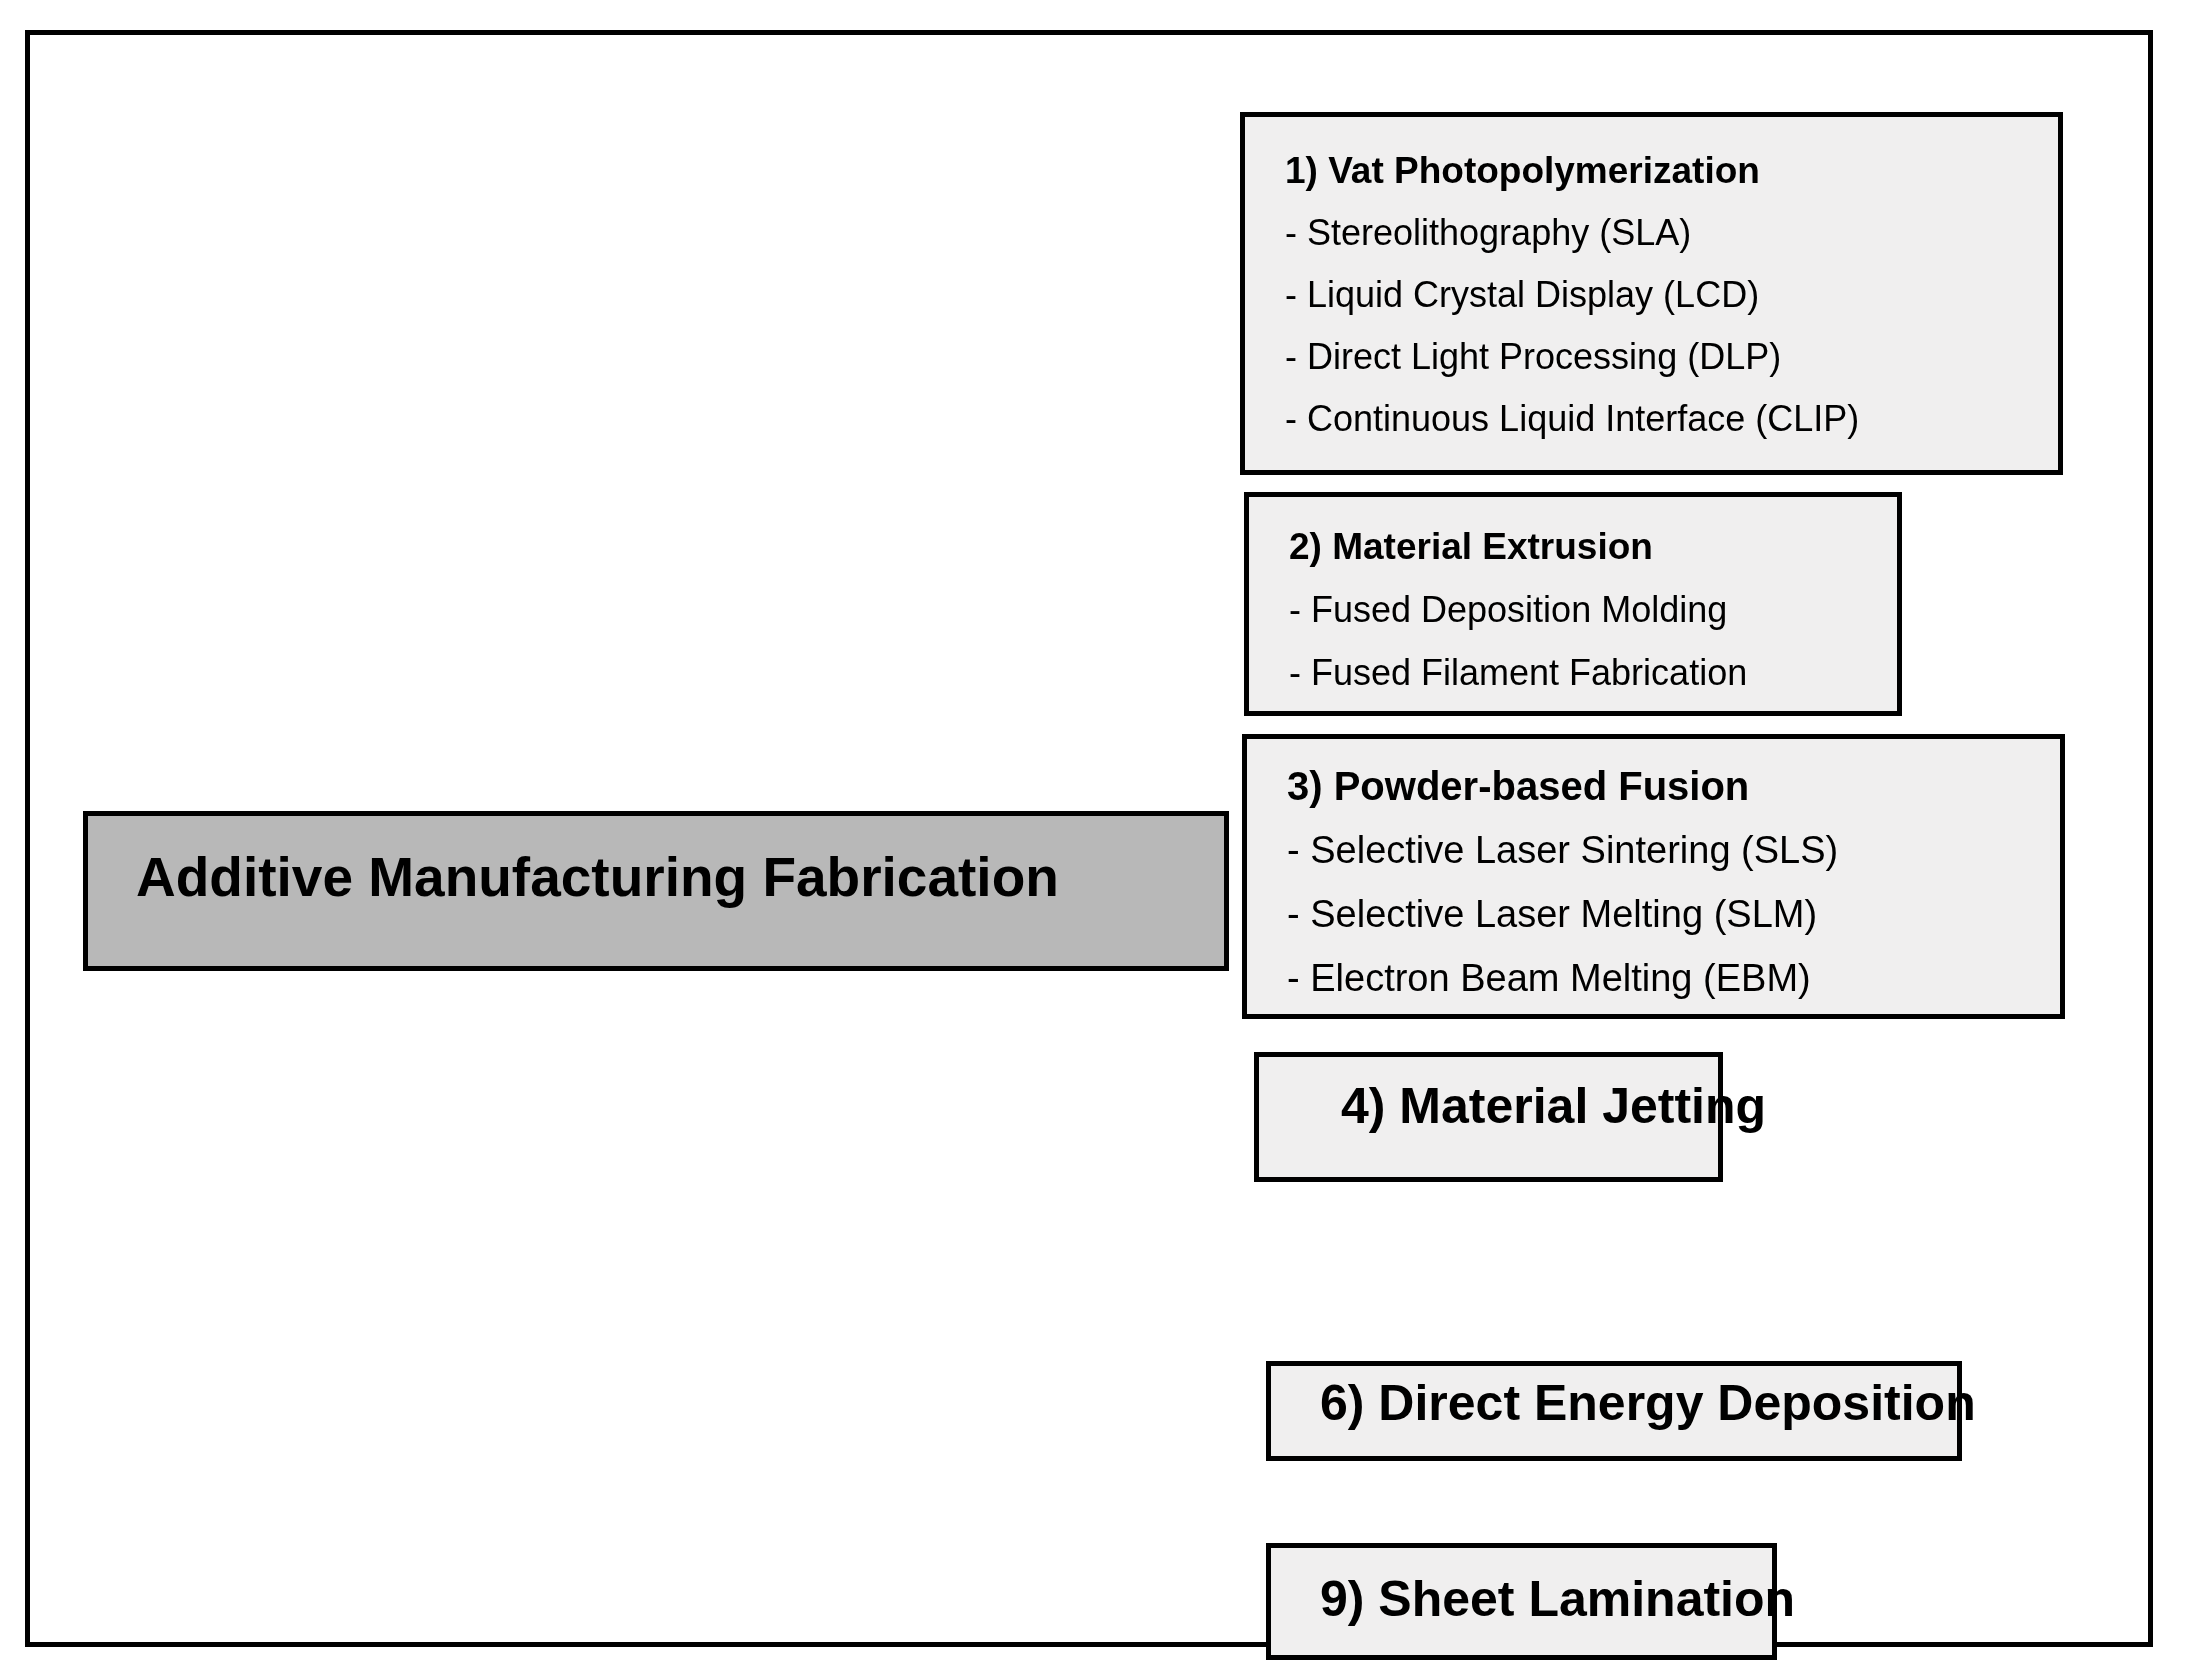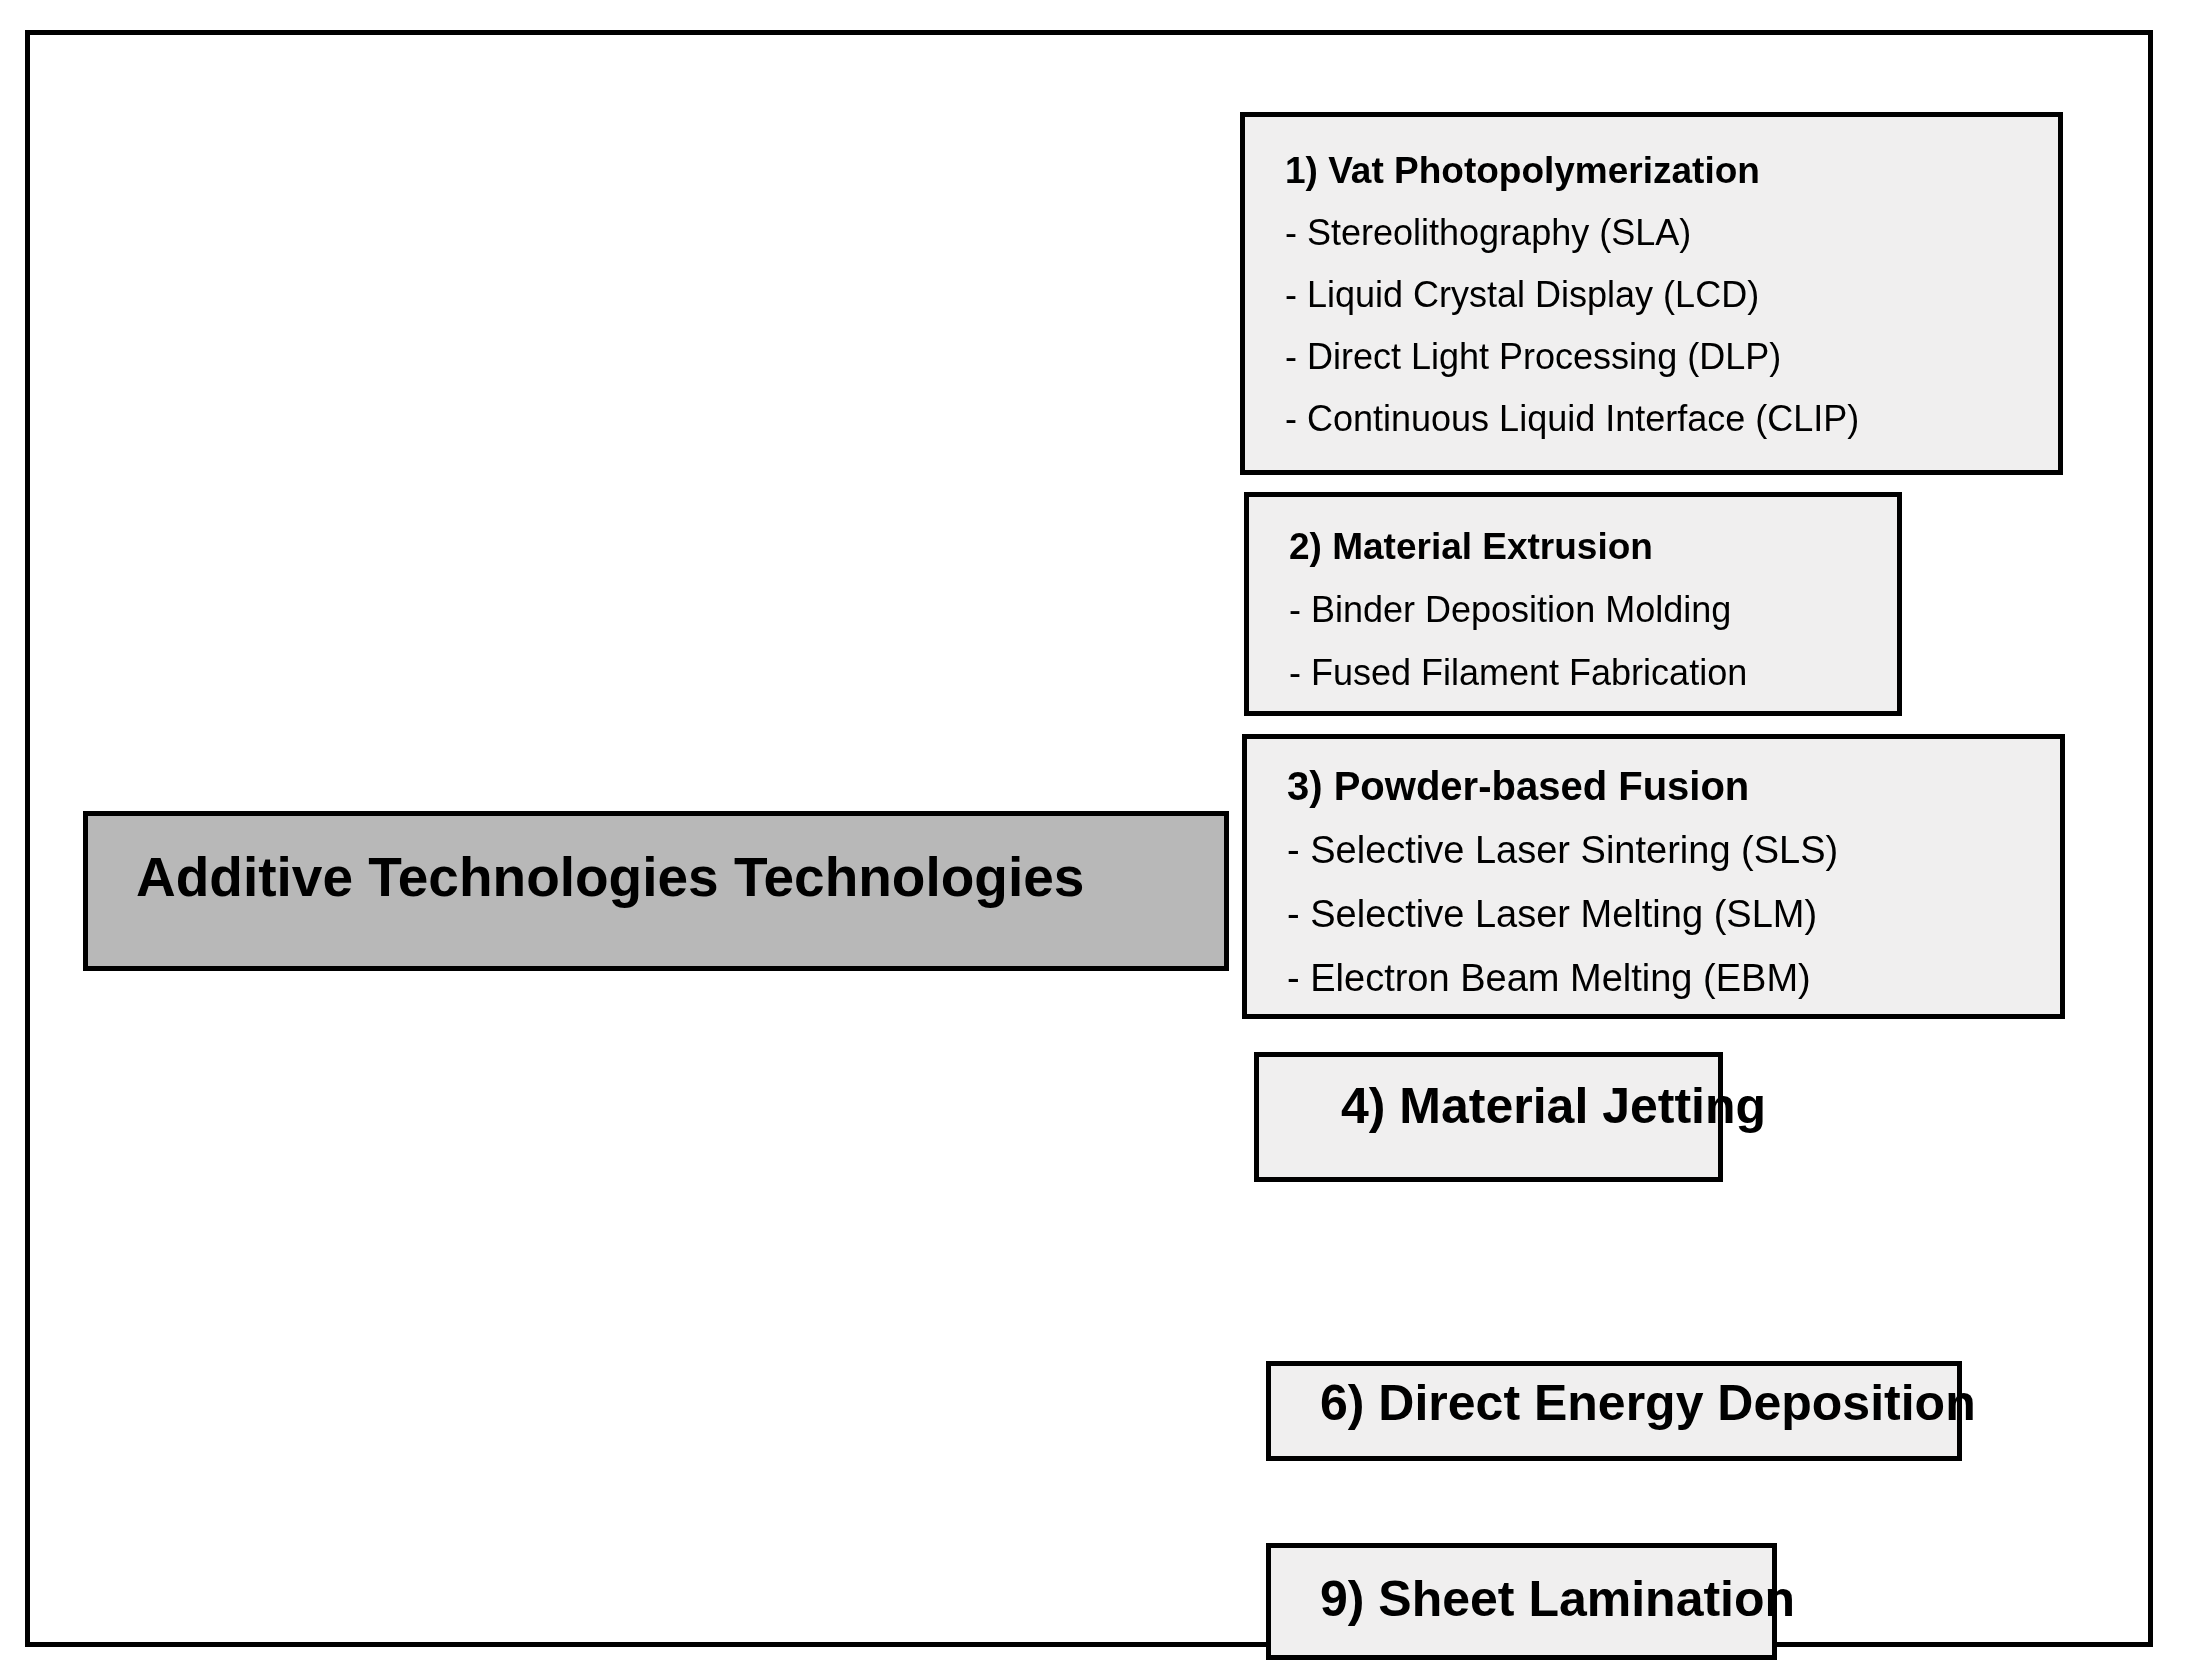--- a/index.html
+++ b/index.html
@@ -79,34 +79,34 @@
 </style>
 </head>
 <body>
 
 <div class="page">
   <div class="frame">
 
     <div class="page-abs"></div>
 
     <div class="box root-box" style="position:absolute;">
-      <span class="root-label">Additive Technologies Technologies</span>
+      <span class="root-label">Additive Manufacturing Fabrication</span>
     </div>
 
     <div class="box cat c0">
       <div class="hdr">1) Vat Photopolymerization</div>
       <div class="item">- Stereolithography (SLA)</div>
       <div class="item">- Liquid Crystal Display (LCD)</div>
       <div class="item">- Direct Light Processing (DLP)</div>
       <div class="item">- Continuous Liquid Interface (CLIP)</div>
     </div>
 
     <div class="box cat c1">
       <div class="hdr">2) Material Extrusion</div>
-      <div class="item">- Binder Deposition Molding</div>
+      <div class="item">- Fused Deposition Molding</div>
       <div class="item">- Fused Filament Fabrication</div>
     </div>
 
     <div class="box cat c2">
       <div class="hdr">3) Powder-based Fusion</div>
       <div class="item">- Selective Laser Sintering (SLS)</div>
       <div class="item">- Selective Laser Melting (SLM)</div>
       <div class="item">- Electron Beam Melting (EBM)</div>
     </div>
 

